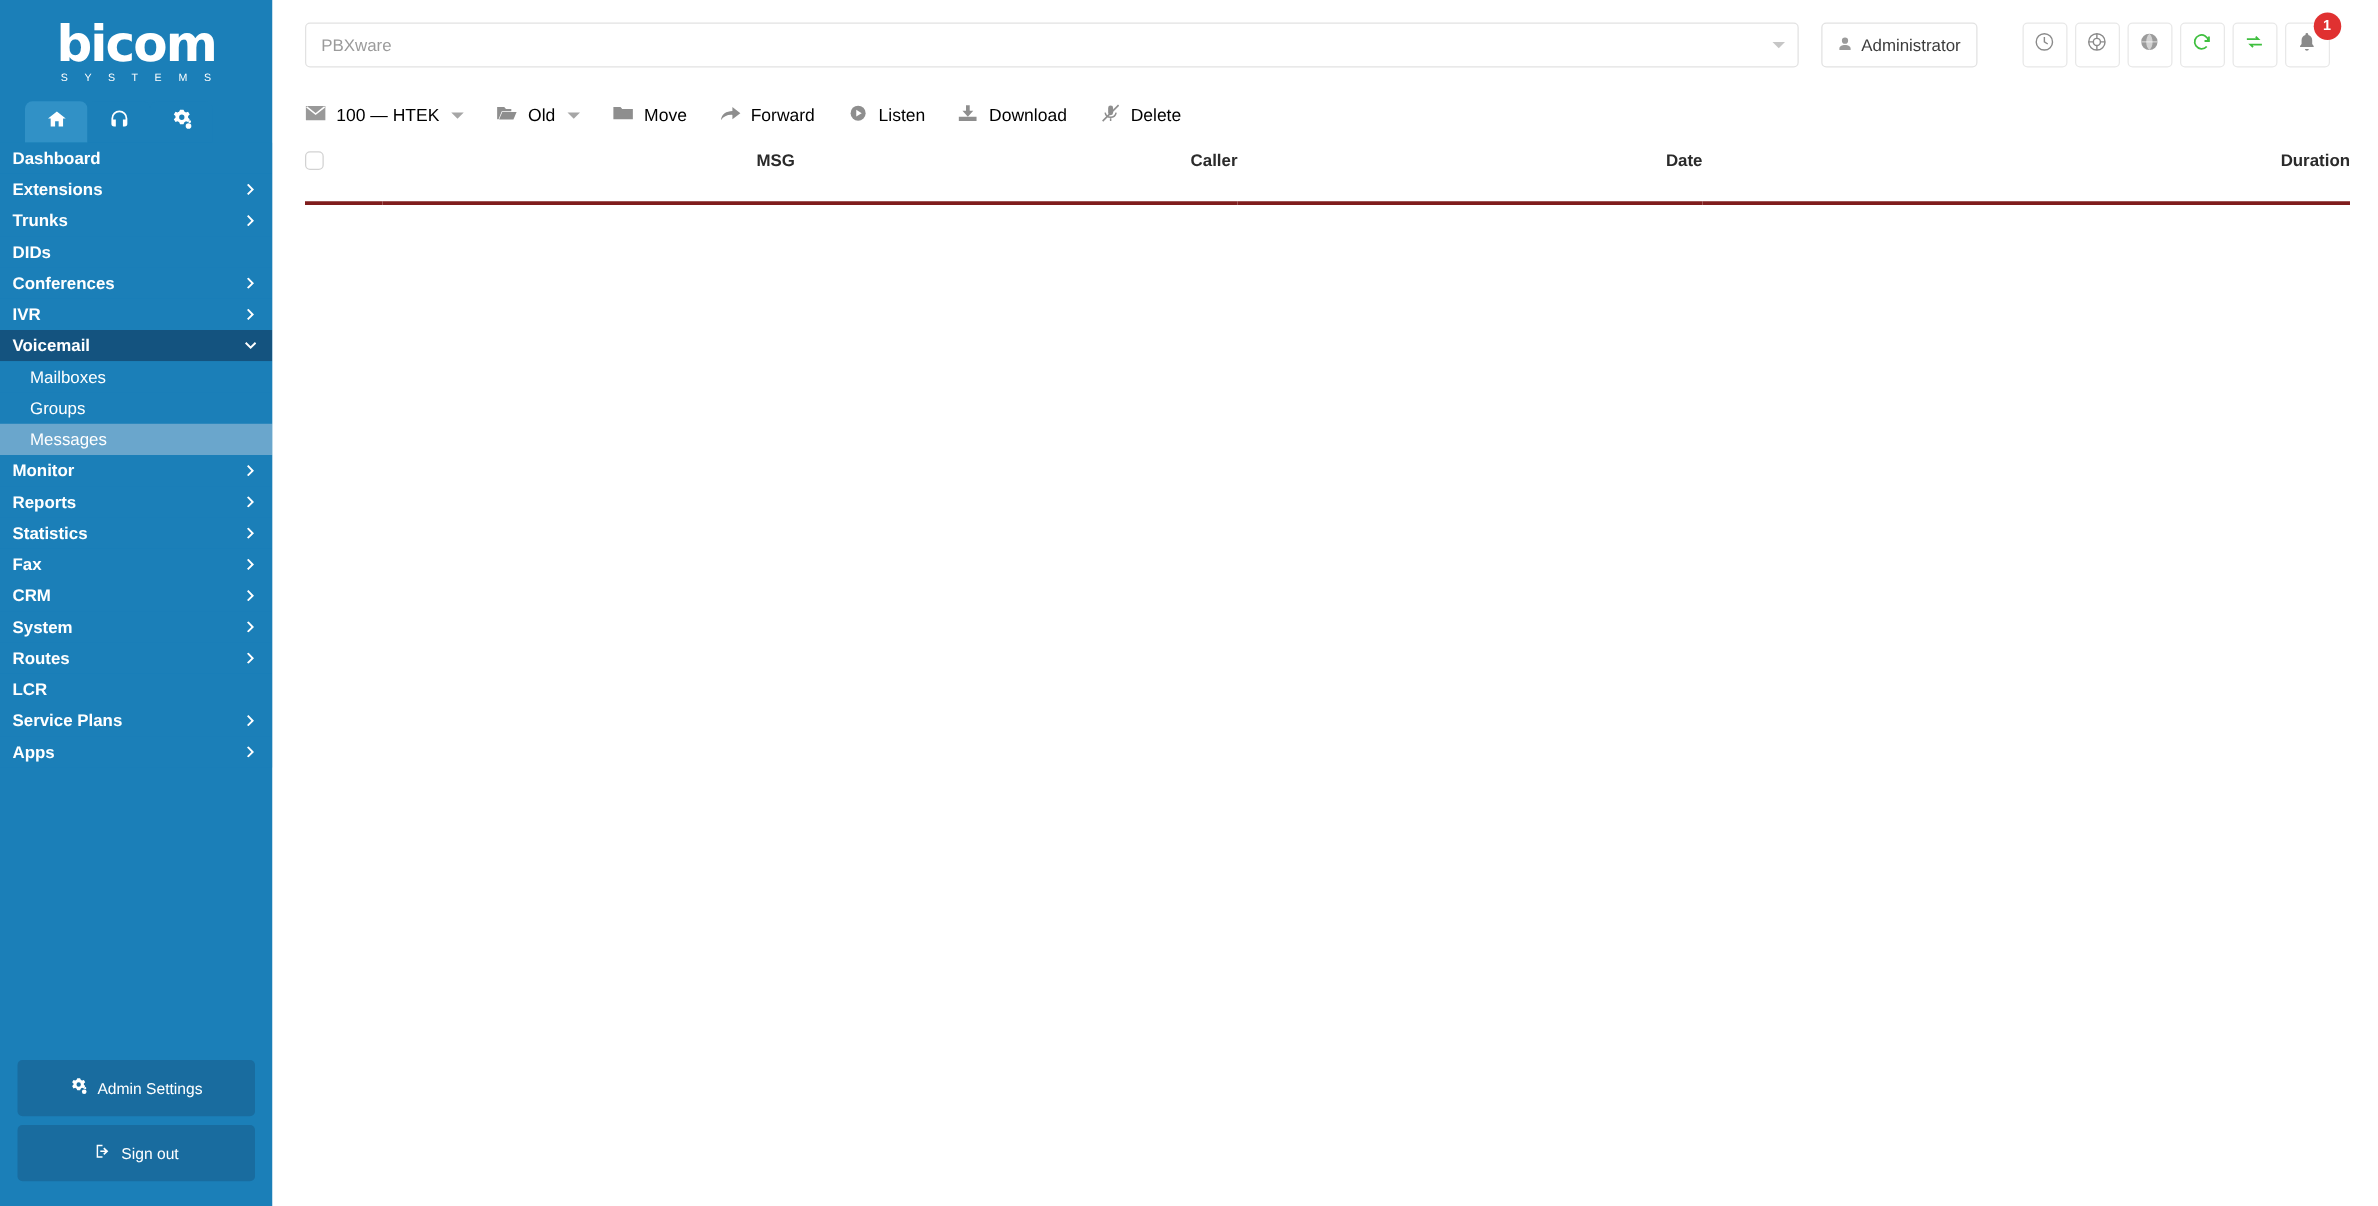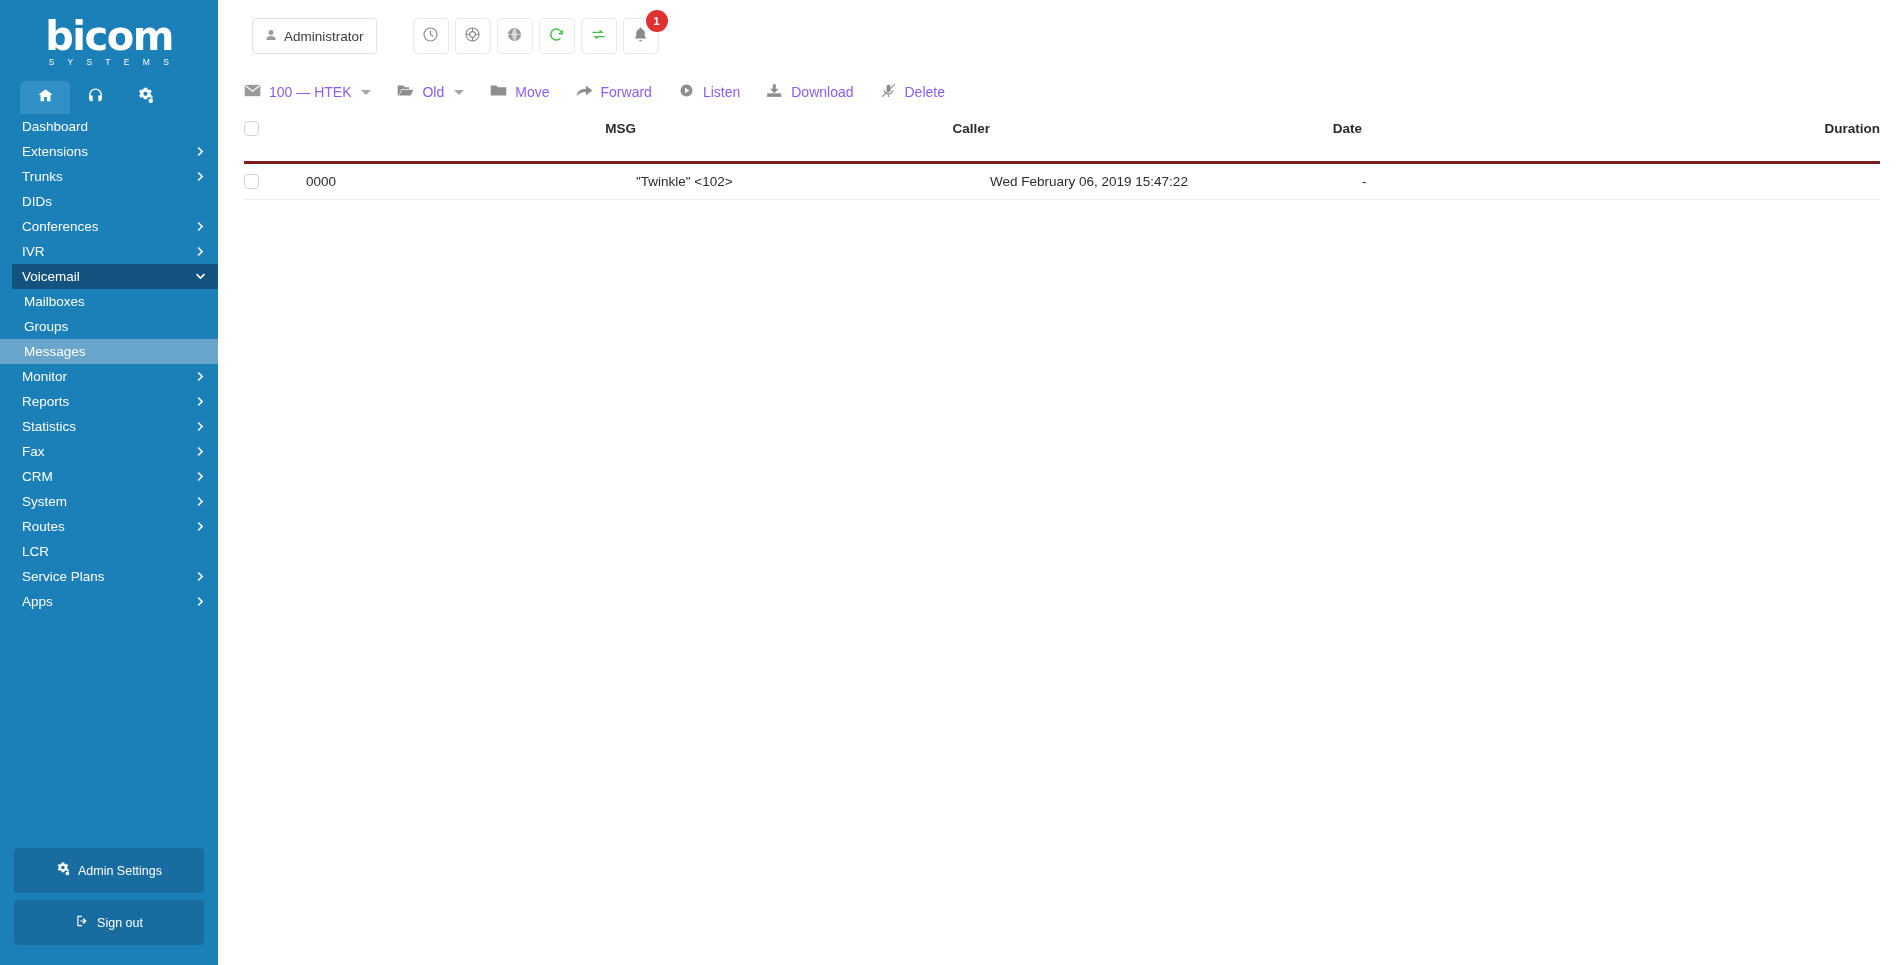--- a/index.html
+++ b/index.html
@@ -44,25 +44,24 @@
   .icon-tab.active { background: #3191c6; }
   .icon-tab svg { width: 17px; height: 17px; fill: #ffffff; }
 
   .nav { flex: 1 1 auto; overflow: hidden; }
   .nav-item {
     height: 25px;
     display: flex; align-items: center;
     padding: 0 13px 0 10px;
     color: #ffffff;
     font-size: 13.5px;
-    font-weight: normal;
+    font-weight: bold;
     cursor: pointer;
     justify-content: space-between;
     background: #1b7fb8;
-    margin-left: 12px;
   }
   .nav-item .lbl { white-space: nowrap; }
   .nav-item.expanded { background: #14537f; }
   .nav-sub {
     height: 25px;
     display: flex; align-items: center;
     padding-left: 24px;
     color: #ffffff;
     font-size: 13.5px;
     background: #1b7fb8;
@@ -140,21 +139,21 @@
   .toolbar {
     display: flex; align-items: center;
     padding: 0 26px;
     height: 40px;
     gap: 0;
   }
   .tb-item {
     display: flex; align-items: center;
     gap: 8px;
     margin-right: 26px;
-    font-size: 14px; color: #8b5cf6;
+    font-size: 14px; color: #000000;
     cursor: pointer;
   }
   .tb-item svg { width: 17px; height: 15px; }
   .tb-fill { fill: #8e8e8e; }
   .tb-stroke { fill: none; stroke: #8e8e8e; stroke-width: 1.7; }
   .tb-caret {
     width: 0; height: 0; margin-left: 2px;
     border-left: 5px solid transparent; border-right: 5px solid transparent;
     border-top: 5px solid #a6a6a6;
   }
@@ -356,20 +355,24 @@
             </svg>
         </span>
         <span>Sign out</span>
       </div>
     </div>
   </aside>
 
   <section class="main">
 
     <div class="topbar">
+      <div class="search-select">
+        <span class="val">PBXware</span>
+        <span class="caret"></span>
+      </div>
 
       <div class="admin-btn">
         <span>
           <svg viewBox="0 0 24 24">
               <path d="M12 12a5 5 0 1 0 0-10 5 5 0 0 0 0 10zm0 2c-5 0-9 2.5-9 5.5V22h18v-2.5c0-3-4-5.5-9-5.5z"></path>
             </svg>
         </span>
         <span>Administrator</span>
       </div>
 
@@ -507,28 +510,19 @@
             <th>
               <span class="chk"></span>
             </th>
             <th>MSG</th>
             <th>Caller</th>
             <th>Date</th>
             <th>Duration</th>
           </tr>
         </thead>
         <tbody>
-          <tr>
-            <td>
-              <span class="chk"></span>
-            </td>
-            <td>0000</td>
-            <td>"Twinkle" &lt;102&gt;</td>
-            <td>Wed February 06, 2019 15:47:22</td>
-            <td>-</td>
-          </tr>
         </tbody>
       </table>
     </div>
 
 
   </section>
 </div>
 
 </body></html>

